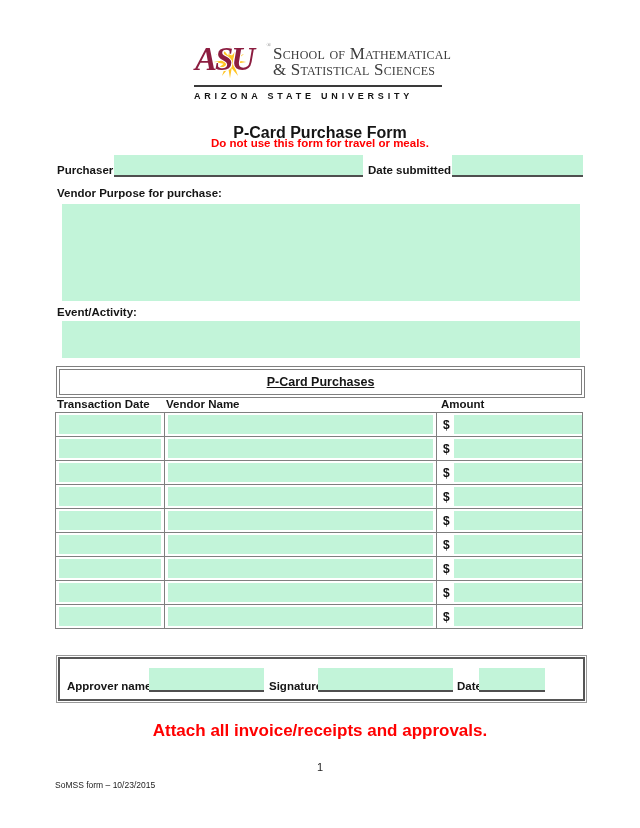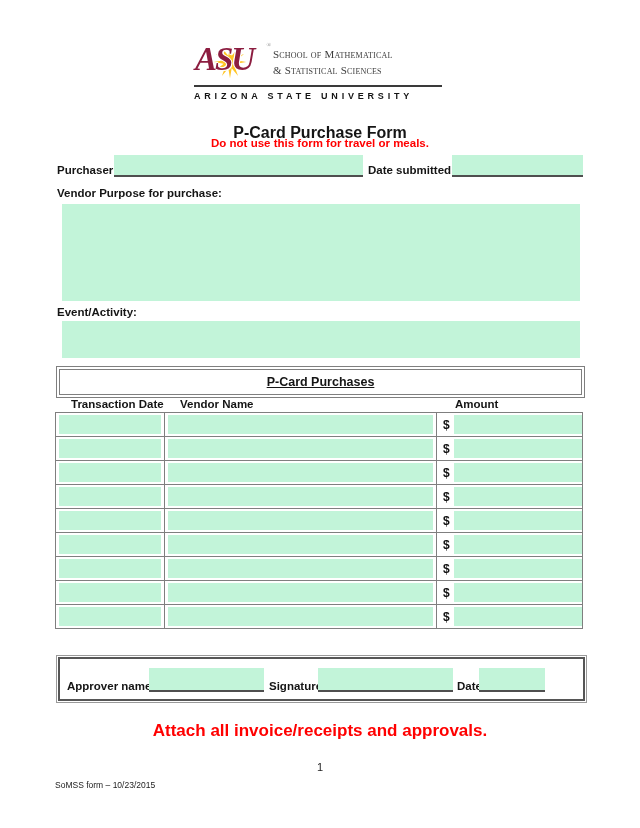--- a/index.html
+++ b/index.html
@@ -21,21 +21,21 @@
   .asu-mark{position:relative;width:72px;height:34px;flex:0 0 auto;font-family:Liberation Serif, serif;}
   .asu-mark svg{position:absolute;left:0;top:0;width:72px;height:34px;}
   .asu-letters{
     position:absolute;left:1px;top:-4px;font-style:italic;font-weight:bold;
     font-size:33px;letter-spacing:-2px;color:var(--maroon);
     text-shadow:-1px 0 #fff,1px 0 #fff,0 -1px #fff,0 1px #fff,1px 1px #fff,-1px -1px #fff;
   }
   .reg-mark{position:absolute;right:-5px;top:-3px;font-size:6px;color:#8a8a8a;font-style:normal;}
   .school-name{
     font-family:"Liberation Serif",serif;font-variant:small-caps;
-    font-size:11px;line-height:16px;color:#3c3c3c;letter-spacing:.2px;white-space:nowrap;
+    font-size:17px;line-height:16px;color:#3c3c3c;letter-spacing:.2px;white-space:nowrap;
     padding-top:1px;
   }
   .logo-rule{margin-top:6px;border-top:2px solid #3a3a3a;width:248px;}
   .university-name{
     margin-top:4px;font-size:9px;font-weight:600;letter-spacing:3.8px;
     color:#141414;white-space:nowrap;
   }
   
   .form-title{position:absolute;top:124px;left:0;width:640px;text-align:center;
     font-size:16px;font-weight:bold;color:#151515;}
@@ -43,21 +43,21 @@
     font-size:11.5px;font-weight:bold;color:var(--warning-red);}
   
   .lbl{position:absolute;font-size:11.5px;font-weight:bold;color:#151515;white-space:nowrap;}
   .field-line{position:absolute;height:20px;background:var(--highlight-green);
     border-bottom:2px solid var(--line-dark);}
   .green-box{position:absolute;background:var(--highlight-green);}
   
   .section-box{position:absolute;border:1px solid var(--border-gray);padding:2px;background:#fff;}
   .section-box-inner{border:1px solid var(--border-gray);text-align:center;padding:2px 0 4px;}
   .section-title{font-size:12.5px;font-weight:bold;text-decoration:underline;color:#151515;}
-  .col-h{position:absolute;font-size:11.5px;font-weight:bold;color:#151515;white-space:nowrap;margin-left:14px;}
+  .col-h{position:absolute;font-size:11.5px;font-weight:bold;color:#151515;white-space:nowrap;}
   
   table.purchases{position:absolute;border-collapse:collapse;table-layout:fixed;}
   table.purchases td{border:1px solid var(--border-gray);padding:0;height:23px;vertical-align:middle;}
   td.c-date{width:108px;}
   td.c-vendor{width:271px;}
   td.c-amount{width:145px;}
   .cell-fill{background:var(--highlight-green);height:19px;margin:2px 3px;}
   td.c-amount{display:flex;align-items:center;border:none;}
   table.purchases td.c-amount{display:table-cell;}
   .amount-wrap{display:flex;align-items:center;height:100%;}

